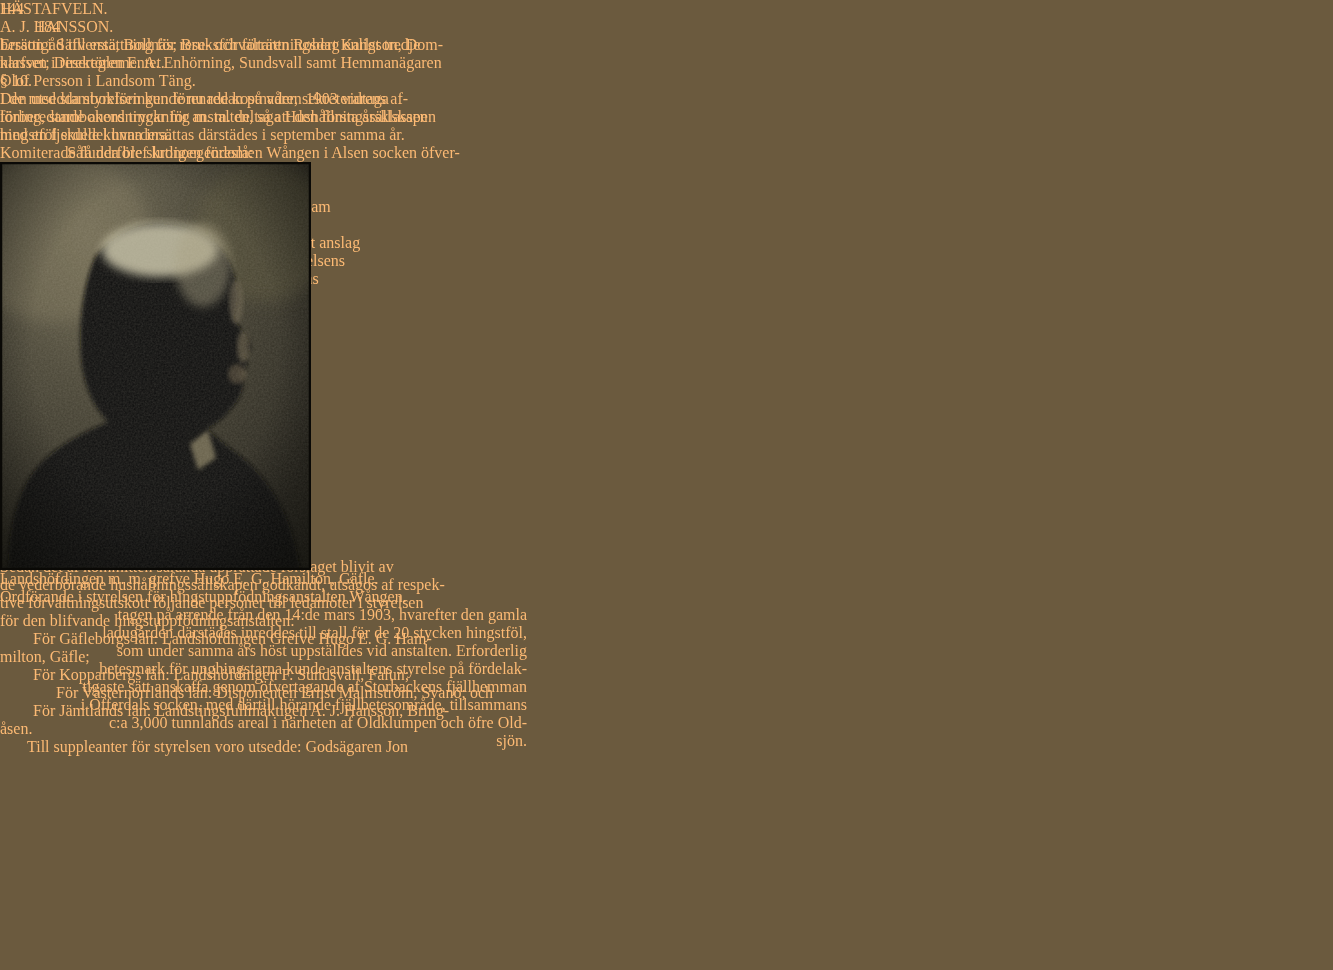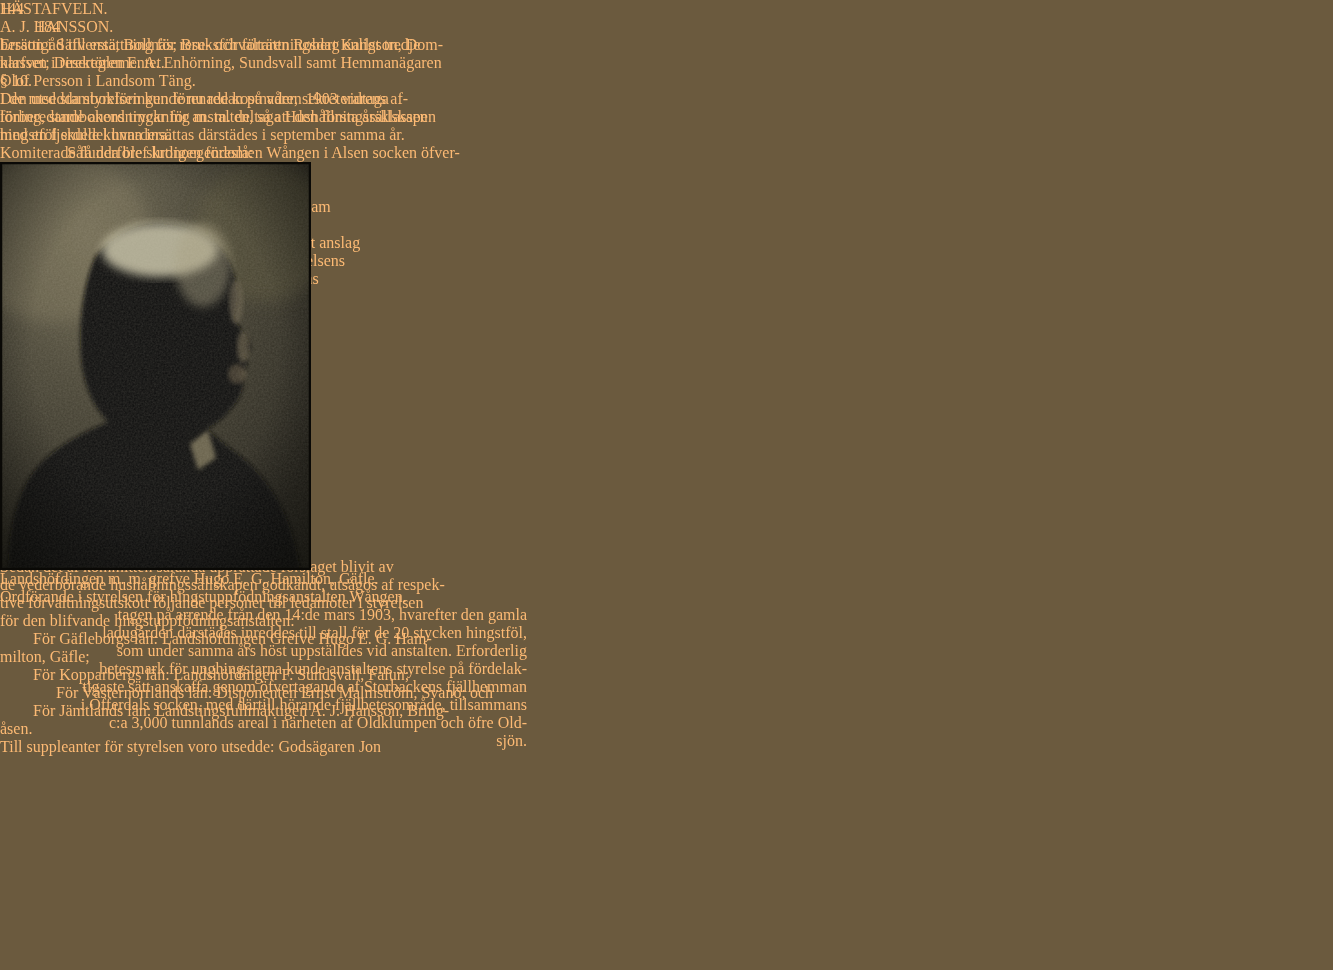--- a/index.html
+++ b/index.html
@@ -113,21 +113,21 @@
       <div class="line end" style="text-indent:33px;"><span class="it">För Kopparbergs län:</span> <span>Landshöfdingen F. Sundsvall, Falun;</span></div>
     </div>
     <div class="tb" style="left:50px;top:807px;width:520px;padding-left:23px;">
       <div class="line" style="text-indent:33px;"><span class="it">För Västernorrlands län:</span> <span>Disponenten Ernst Malmström, Svanö; och</span></div>
     </div>
     <div class="tb" style="left:50px;top:832px;width:520px;">
       <div class="line" style="text-indent:33px;"><span class="it">För Jämtlands län:</span> <span>Landstingsfullmäktigen A. J. Hansson, Bring-</span></div>
       <div class="line end">åsen.</div>
     </div>
 
-    <div class="tb" style="left:50px;top:874px;width:520px;">
+    <div class="tb" style="left:50px;top:874px;width:520px;padding-left:27px;">
       <div class="line ind">Till suppleanter för styrelsen voro utsedde: Godsägaren Jon</div>
     </div>
 
     <div class="smudge" style="left:300px;top:206px;width:170px;height:9px;"></div>
     <div class="smudge" style="left:248px;top:231px;width:205px;height:9px;"></div>
     <div class="smudge" style="left:468px;top:284px;width:110px;height:9px;"></div>
     <div class="smudge" style="left:300px;top:384px;width:180px;height:9px;"></div>
     <div class="smudge" style="left:330px;top:543px;width:150px;height:9px;"></div>
     <div class="smudge" style="left:85px;top:595px;width:415px;height:9px;"></div>
     <div class="smudge" style="left:120px;top:612px;width:290px;height:8px;"></div>

